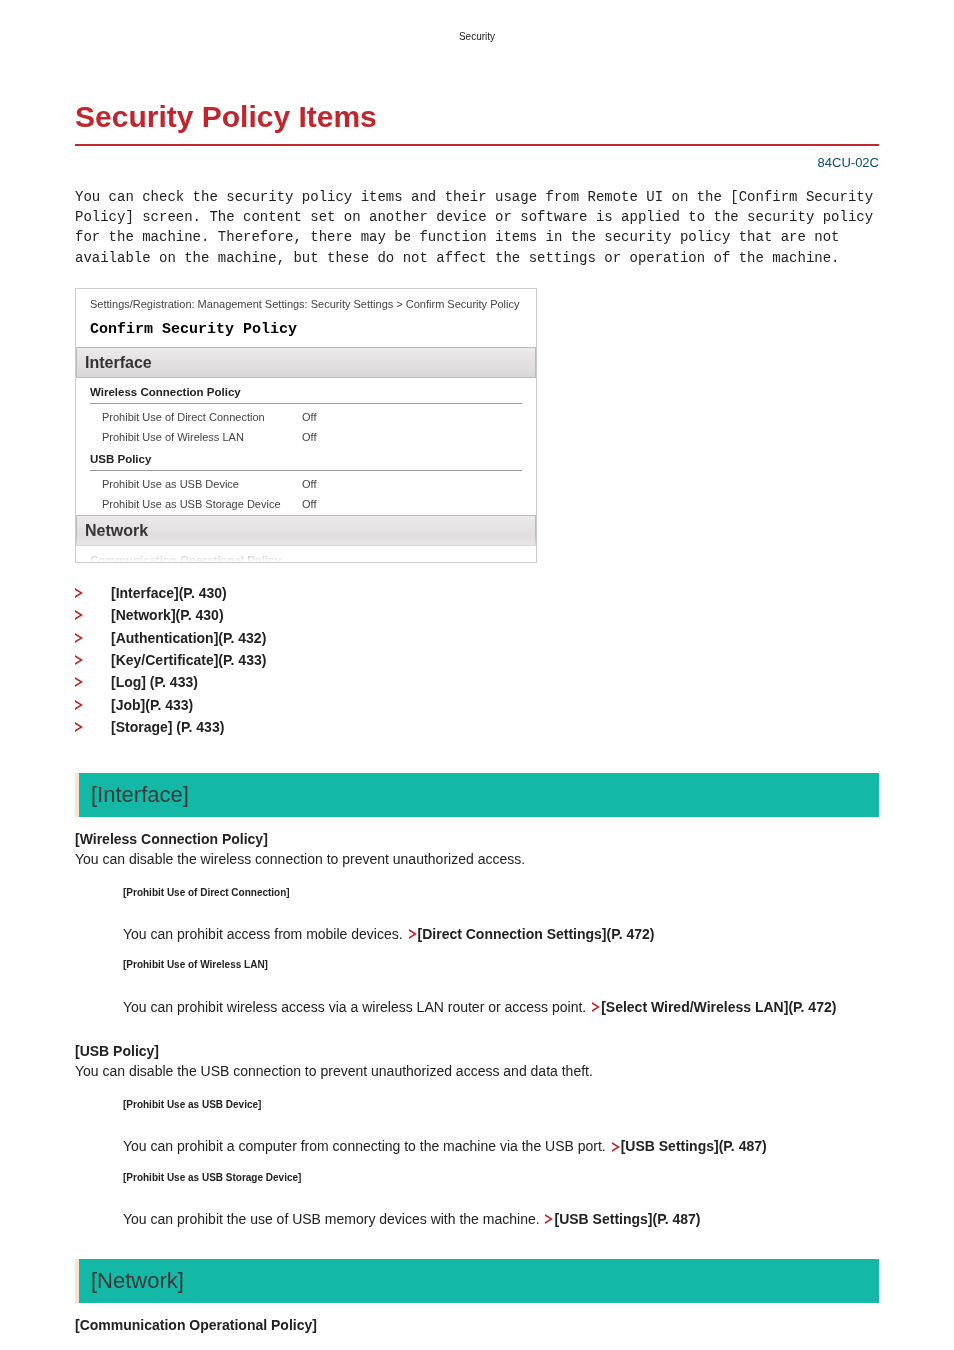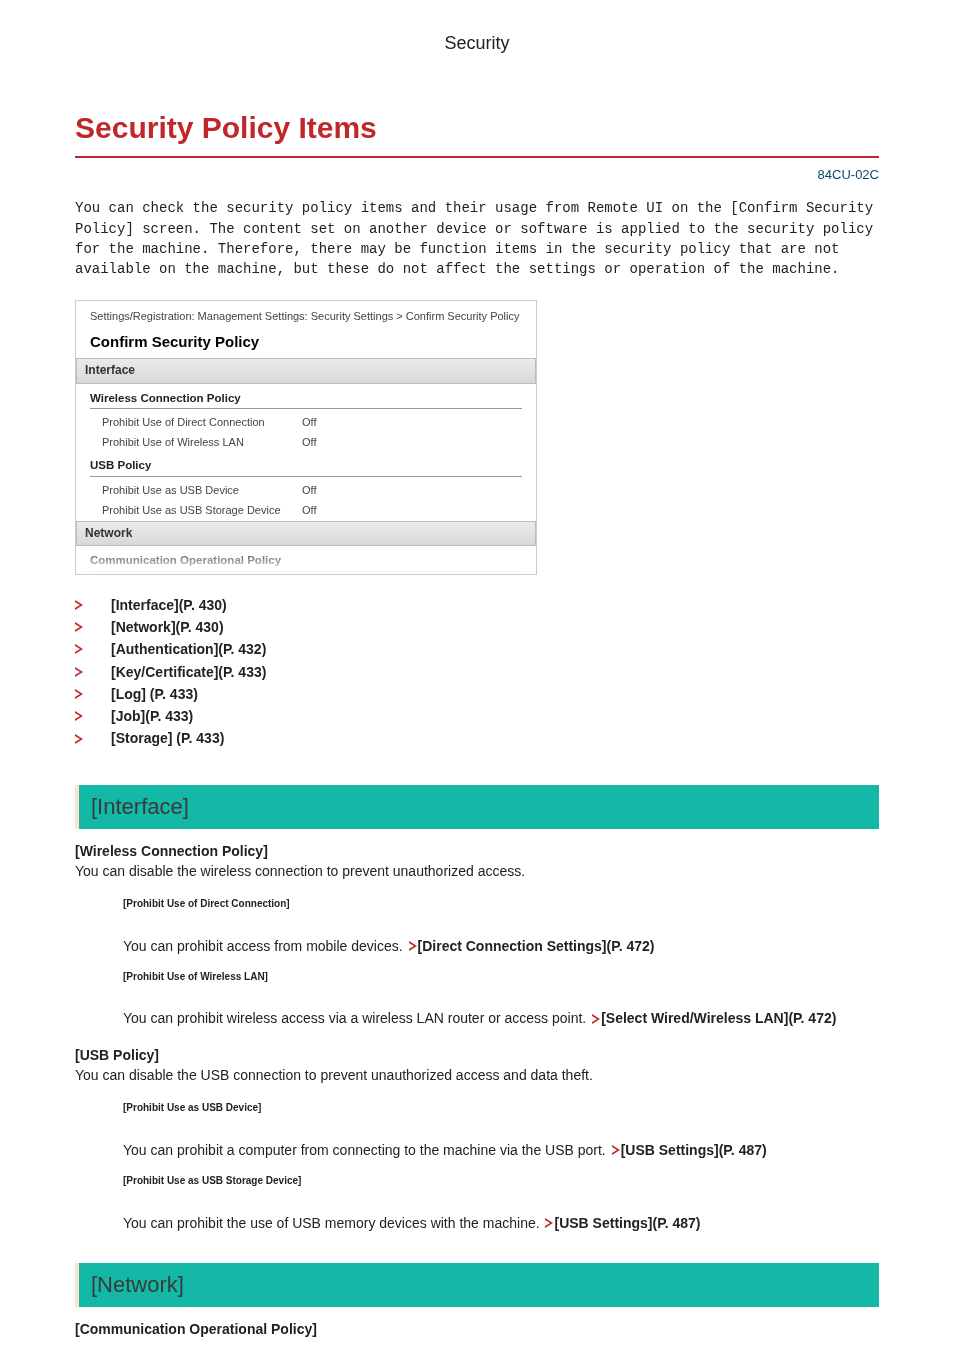--- a/index.html
+++ b/index.html
@@ -7,21 +7,21 @@
       font-family: Arial, Helvetica, sans-serif;
       font-size: 14px;
       color: #222;
       width: 954px;
       margin: 0 auto;
       padding: 30px 75px 40px 75px;
       line-height: 1.45;
     }
     .header-label {
       text-align: center;
-      font-size: 18px;
+      font-size: 10px;
       margin-bottom: 50px;
     }
     .page-title {
       color: #c0272d;
       font-size: 30px;
       font-weight: bold;
       border-bottom: 2px solid #c0272d;
       padding-bottom: 6px;
       margin-bottom: 8px;
     }
@@ -50,26 +50,27 @@
     .screenshot .breadcrumb {
       font-size: 11px;
       color: #444;
       margin-bottom: 6px;
     }
     .screenshot .ss-title {
       font-size: 15px;
       font-weight: bold;
       color: #000;
       margin-bottom: 6px;
+      font-family: Liberation Mono, monospace;
     }
     .screenshot .section-band {
       background: linear-gradient(#eceaea,#d9d7d7);
       border: 1px solid #bbb;
       color: #333;
-      font-size: 12px;
+      font-size: 16px;
       font-weight: bold;
       padding: 3px 8px;
       margin: 0 -14px 6px -14px;
     }
     .screenshot .subhead {
       font-size: 11.5px;
       font-weight: bold;
       border-bottom: 1px solid #999;
       margin: 4px 0 4px 0;
       padding-bottom: 2px;
@@ -228,21 +229,21 @@
 <div class="sub-block">
   <div class="bh">[Prohibit Use of Direct Connection]</div>
   <p><span>You can prohibit access from mobile devices. </span><span class="inline-arrow"></span><span class="xref">[Direct Connection Settings](P. 472)</span></p>
 </div>
 
 <div class="sub-block">
   <div class="bh">[Prohibit Use of Wireless LAN]</div>
   <p><span>You can prohibit wireless access via a wireless LAN router or access point. </span><span class="inline-arrow"></span><span class="xref">[Select Wired/Wireless LAN](P. 472)</span></p>
 </div>
 
-<div class="block" style="margin-top:16px;">
+<div class="block" style="margin-top:24px;">
   <div class="bh">[USB Policy]</div>
   <p>You can disable the USB connection to prevent unauthorized access and data theft.</p>
 </div>
 
 <div class="sub-block">
   <div class="bh">[Prohibit Use as USB Device]</div>
   <p><span>You can prohibit a computer from connecting to the machine via the USB port. </span><span class="inline-arrow"></span><span class="xref">[USB Settings](P. 487)</span></p>
 </div>
 
 <div class="sub-block">

